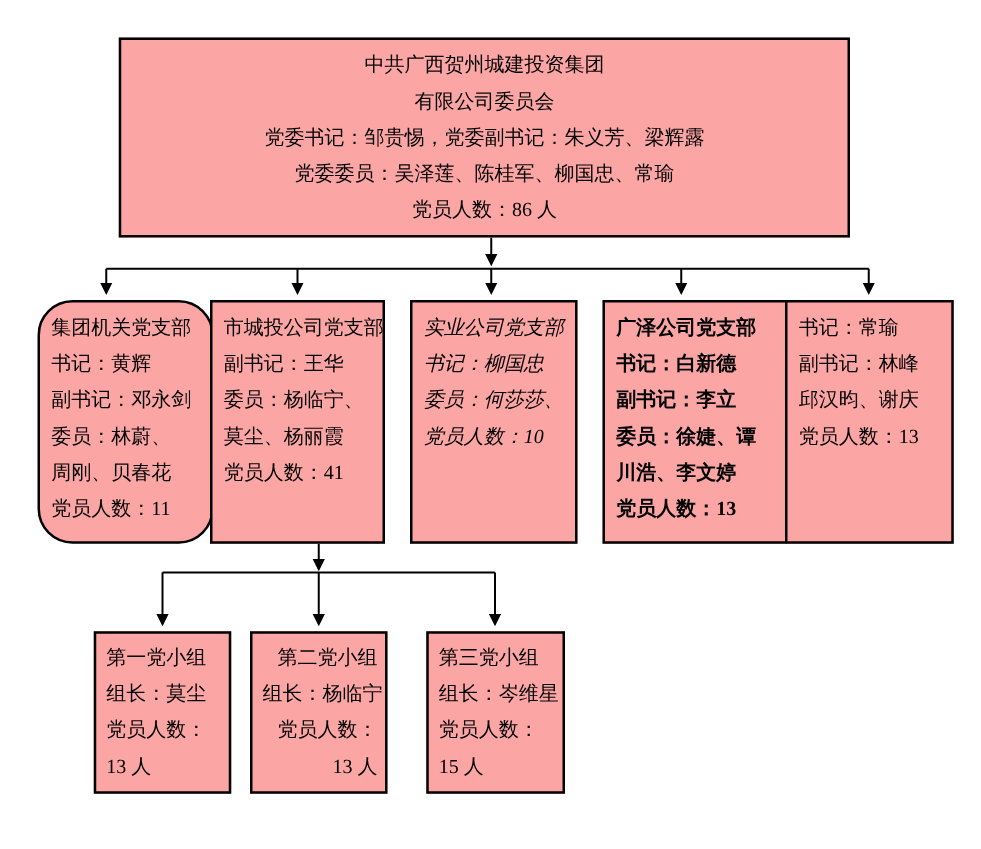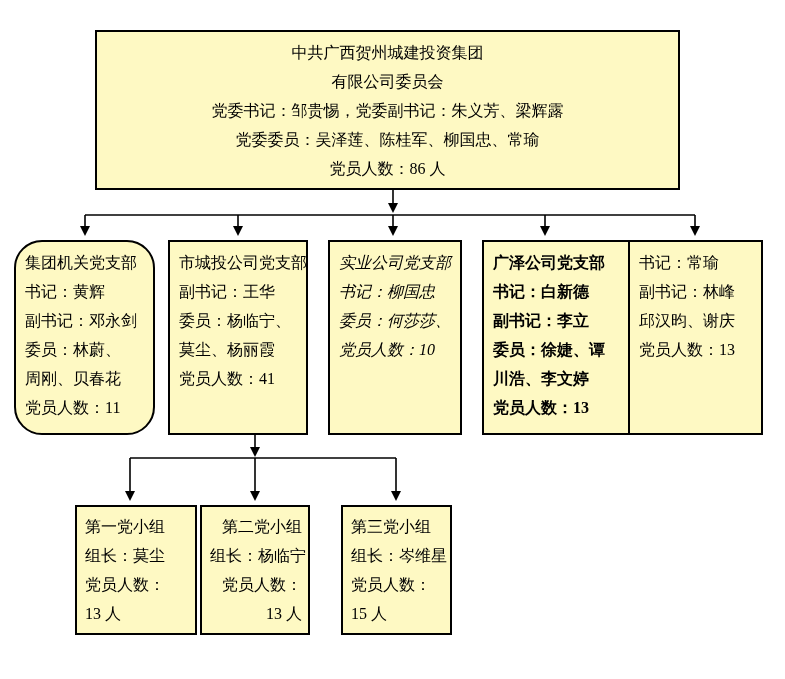--- a/index.html
+++ b/index.html
@@ -18,49 +18,49 @@
   }
   .connectors {
     position: absolute;
     left: 0;
     top: 0;
     pointer-events: none;
   }
   .box {
     position: absolute;
     border: 2px solid #000000;
-    background: #fef9c3;
+    background: #fca5a5;
     box-sizing: border-box;
     font-size: 16px;
     line-height: 29px;
   }
   .box .line {
     white-space: nowrap;
   }
   .root-box {
     left: 95px; top: 30px; width: 585px; height: 160px;
     text-align: center;
     padding-top: 6px;
   }
   .branch-box {
     top: 240px; height: 195px;
     padding: 6px 8px 0 9px;
     text-align: left;
   }
-  .branch-0 { left: 14px;  width: 141px; border-radius: 28px; }
+  .branch-0 { left: 30px;  width: 141px; border-radius: 28px; }
   .branch-1 { left: 168px; width: 140px; }
   .branch-2 { left: 328px; width: 134px; font-style: italic; }
   .branch-3 { left: 482px; width: 148px; font-weight: bold; }
   .branch-4 { left: 628px; width: 135px; }
   .group-box {
     top: 505px; height: 130px;
     padding: 5px 6px 0 8px;
     text-align: left;
   }
-  .group-0 { left: 75px;  width: 122px; }
+  .group-0 { left: 75px;  width: 110px; }
   .group-1 { left: 200px; width: 110px; text-align: right; }
   .group-2 { left: 341px; width: 111px; }
 </style>
 </head>
 <body>
 
 <div class="canvas">
 
   <svg class="connectors" width="785" height="679" viewBox="0 0 785 679">
     <defs>

